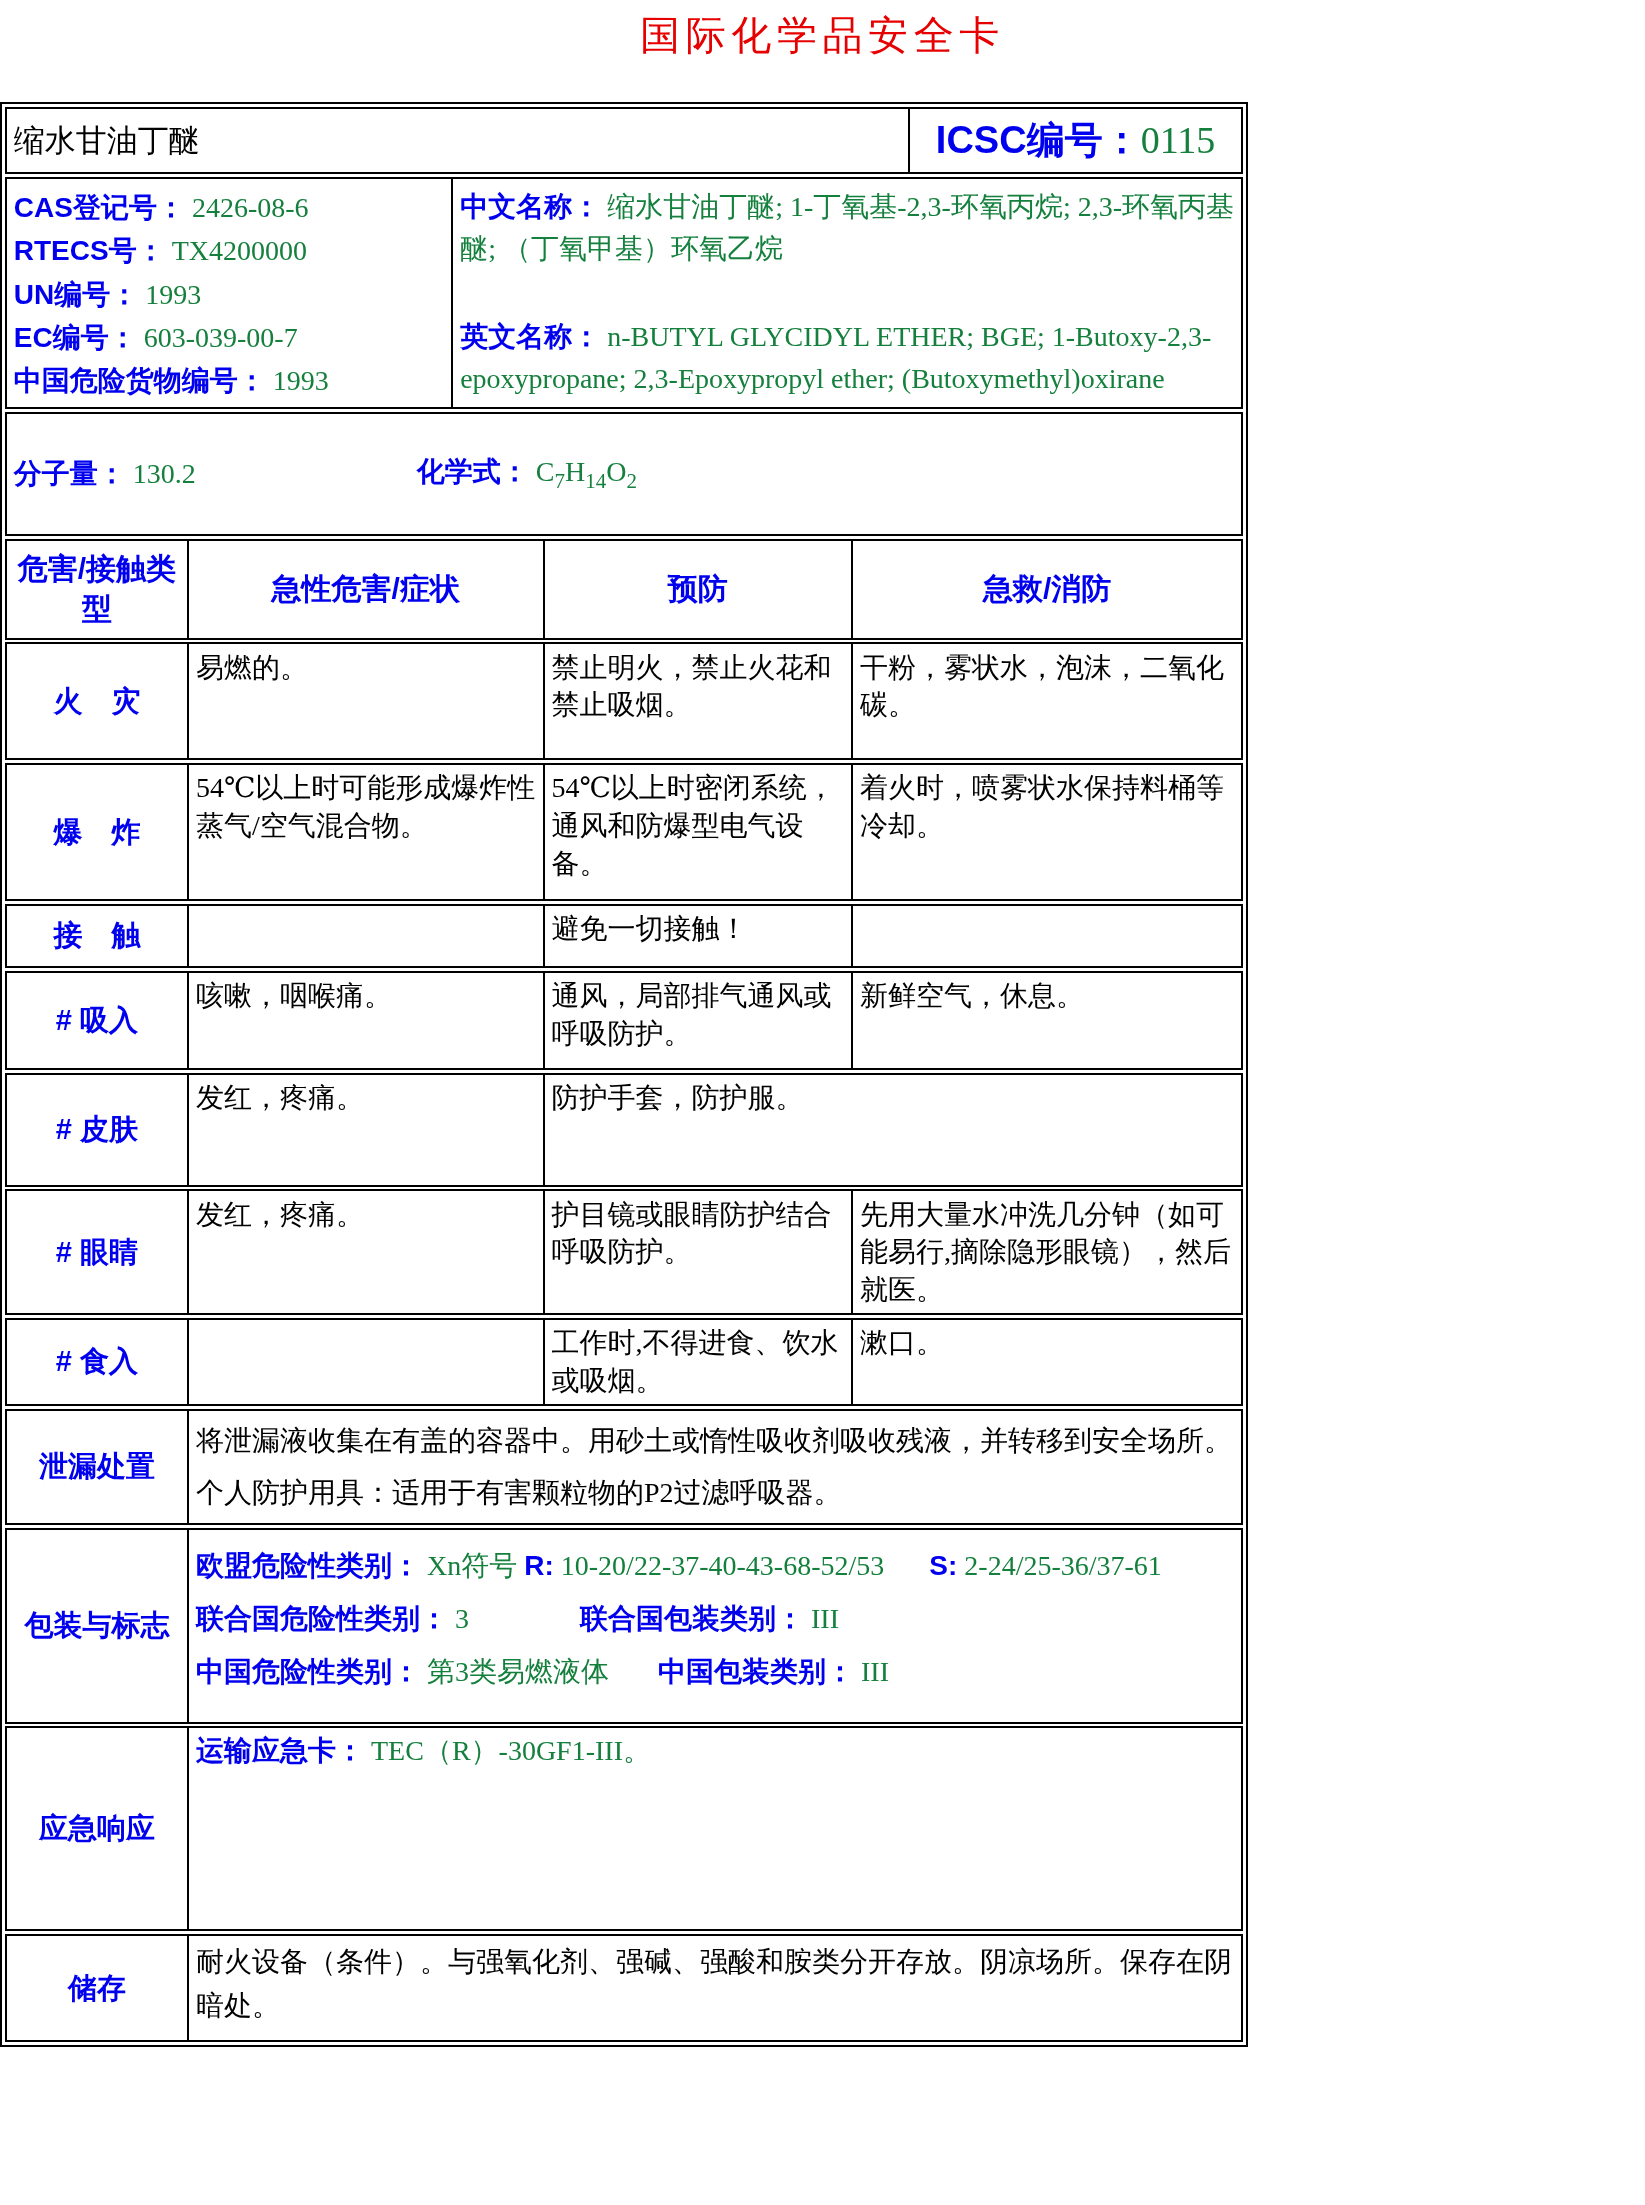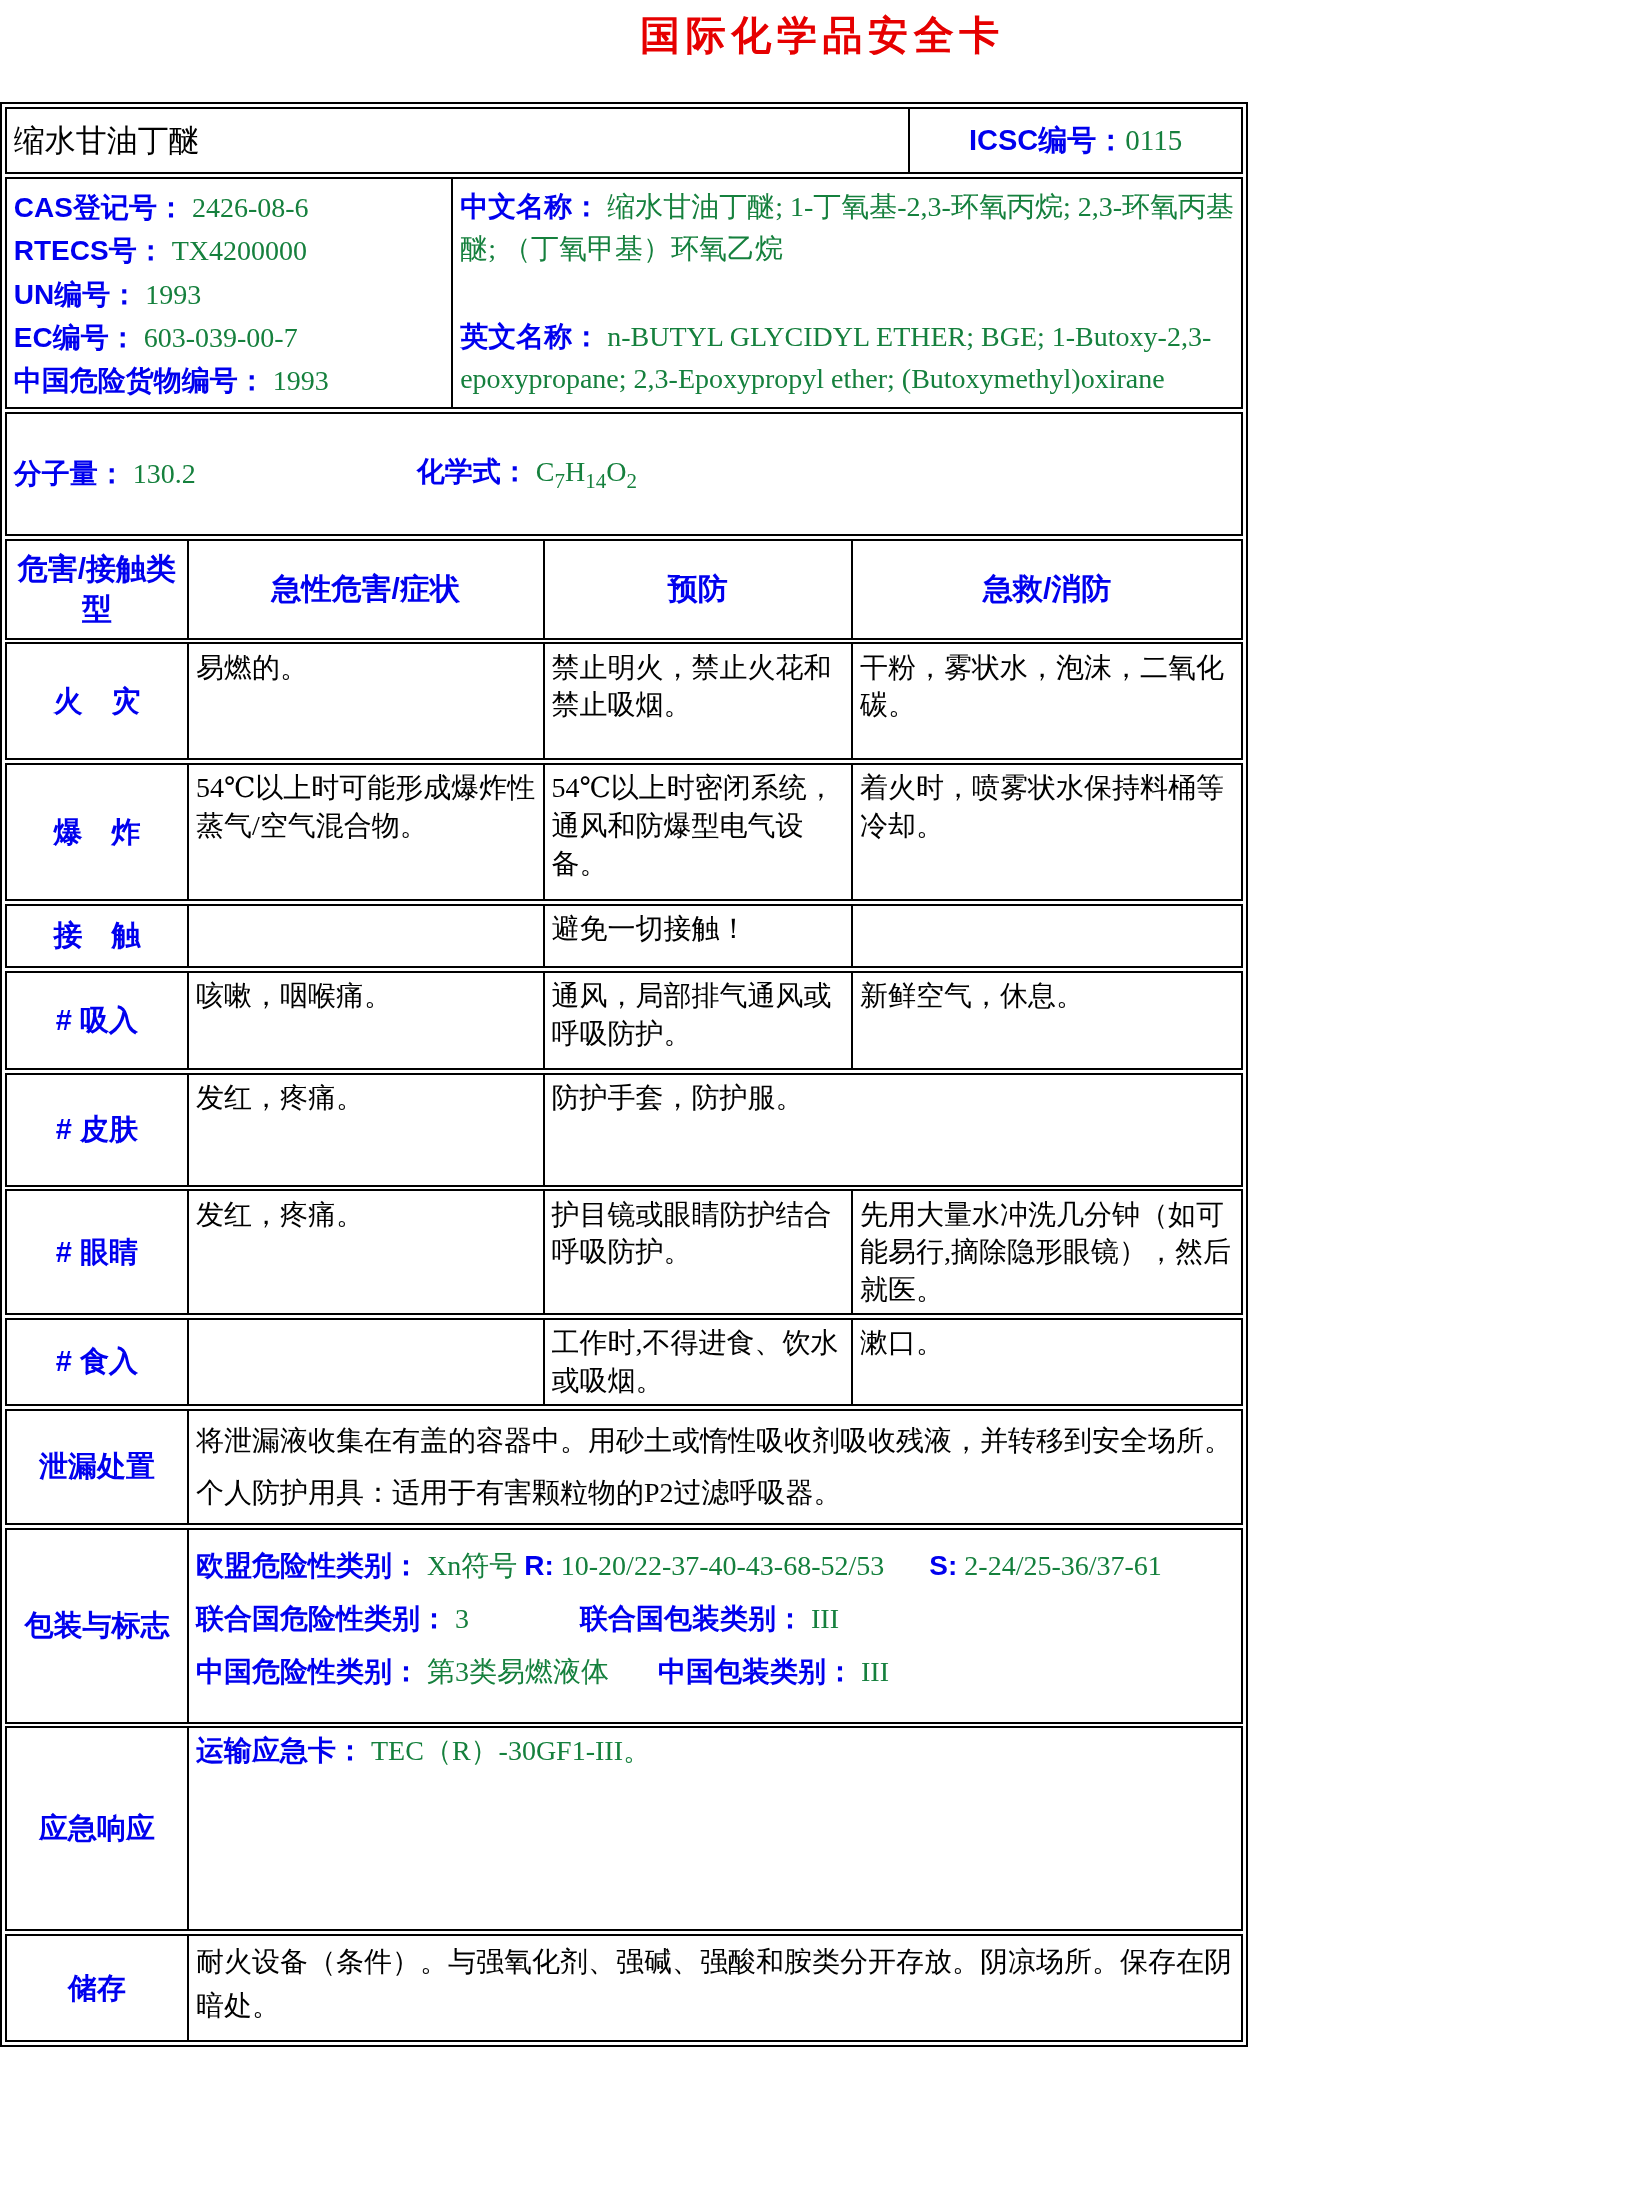--- a/index.html
+++ b/index.html
@@ -2,21 +2,21 @@
 <html style="font-size:11px"><head>
 <meta charset="utf-8">
 <style>
   html,body{margin:0;padding:0;}
   body{
     width:1645px;height:2205px;background:#ffffff;
     font-family:"Liberation Serif","DejaVu Serif",serif;
     font-size:28px;color:#000;
   }
   .page-title{
-    text-align:center;color:#e60000;font-weight:bold;
+    text-align:center;color:#e60000;font-weight:normal;
     font-size:40px;letter-spacing:5.6px;padding-top:8.3px;
     font-family:"Liberation Serif","DejaVu Serif",serif;
   }
   .card{
     margin-top:39px;width:1248px;
     border:2.8px solid #000;padding:2.8px;box-sizing:border-box;
     display:flex;flex-direction:column;gap:2.8px;background:#fff;
   }
   .row{
     border:2.8px solid #000;display:flex;box-sizing:border-box;background:#fff;
@@ -31,21 +31,21 @@
   
   .c1{width:14.6%;flex-shrink:0;}
   .c2{width:28.8%;flex-shrink:0;}
   .c3{width:25.0%;flex-shrink:0;}
   .c4{flex:1;}
   .typecell{display:flex;align-items:center;justify-content:center;text-align:center;font-size:29px;}
   .hcell{display:flex;align-items:center;justify-content:center;text-align:center;font-size:30px;}
   
   .name-row{min-height:67px;align-items:stretch;}
   .name-cell{flex:1;display:flex;align-items:center;font-size:31px;}
-  .icsc-cell{width:27%;display:flex;align-items:center;justify-content:center;font-size:29px;}
+  .icsc-cell{width:27%;display:flex;align-items:center;justify-content:center;font-size:38px;}
   .ids-row{min-height:217px;}
   .ids-cell{width:36%;flex-shrink:0;line-height:1.55;padding-top:7px;border-radius:25px;}
   .ids-line{white-space:nowrap;}
   .names-cell{flex:1;line-height:1.5;padding-top:7px;}
   .en-para{margin-top:46px;}
   .formula-row{min-height:124px;}
   .formula-cell{width:100%;display:flex;align-items:center;}
   .mw-block{width:403px;flex-shrink:0;}
   sub{font-size:21px;}
   .hdr-row{min-height:101px;}

